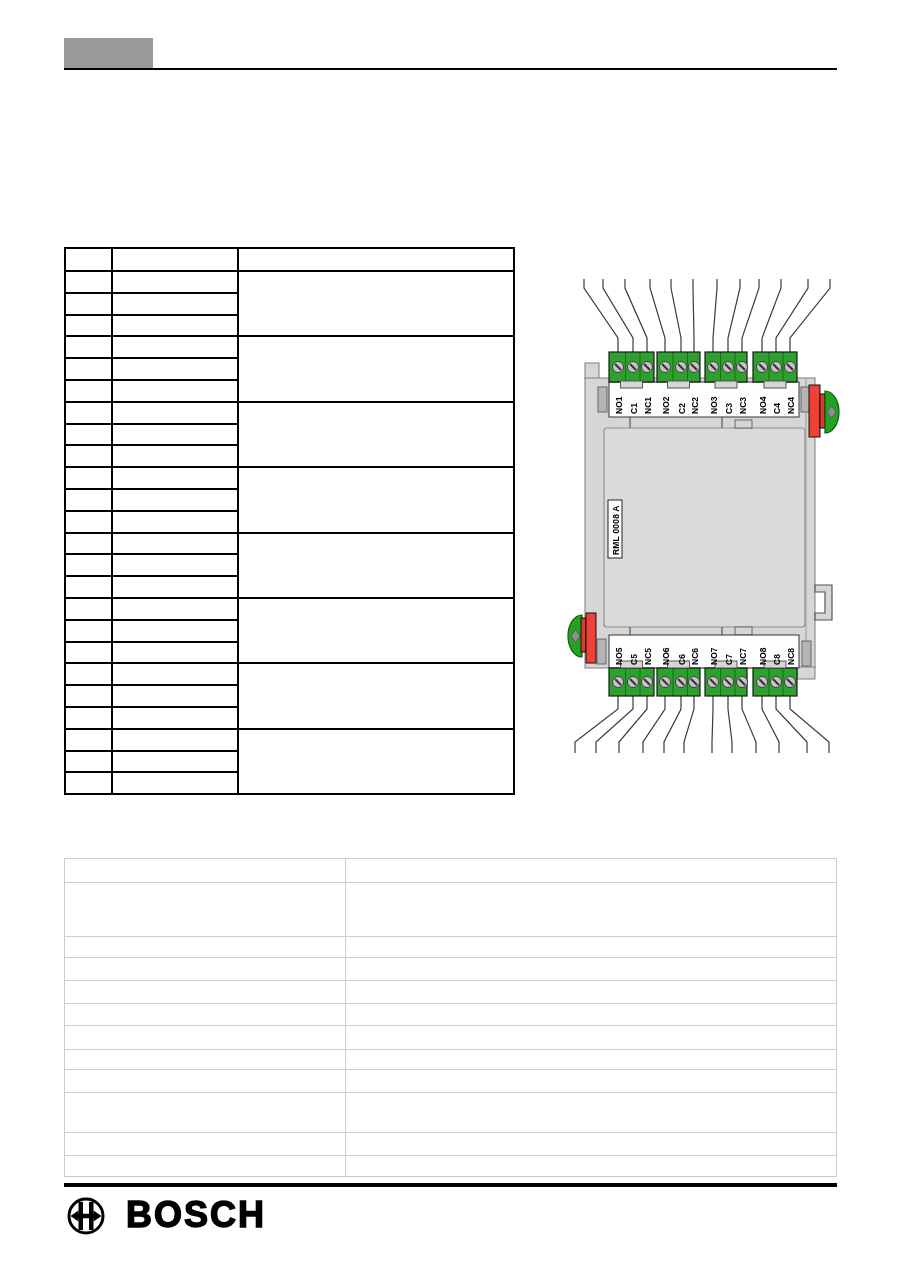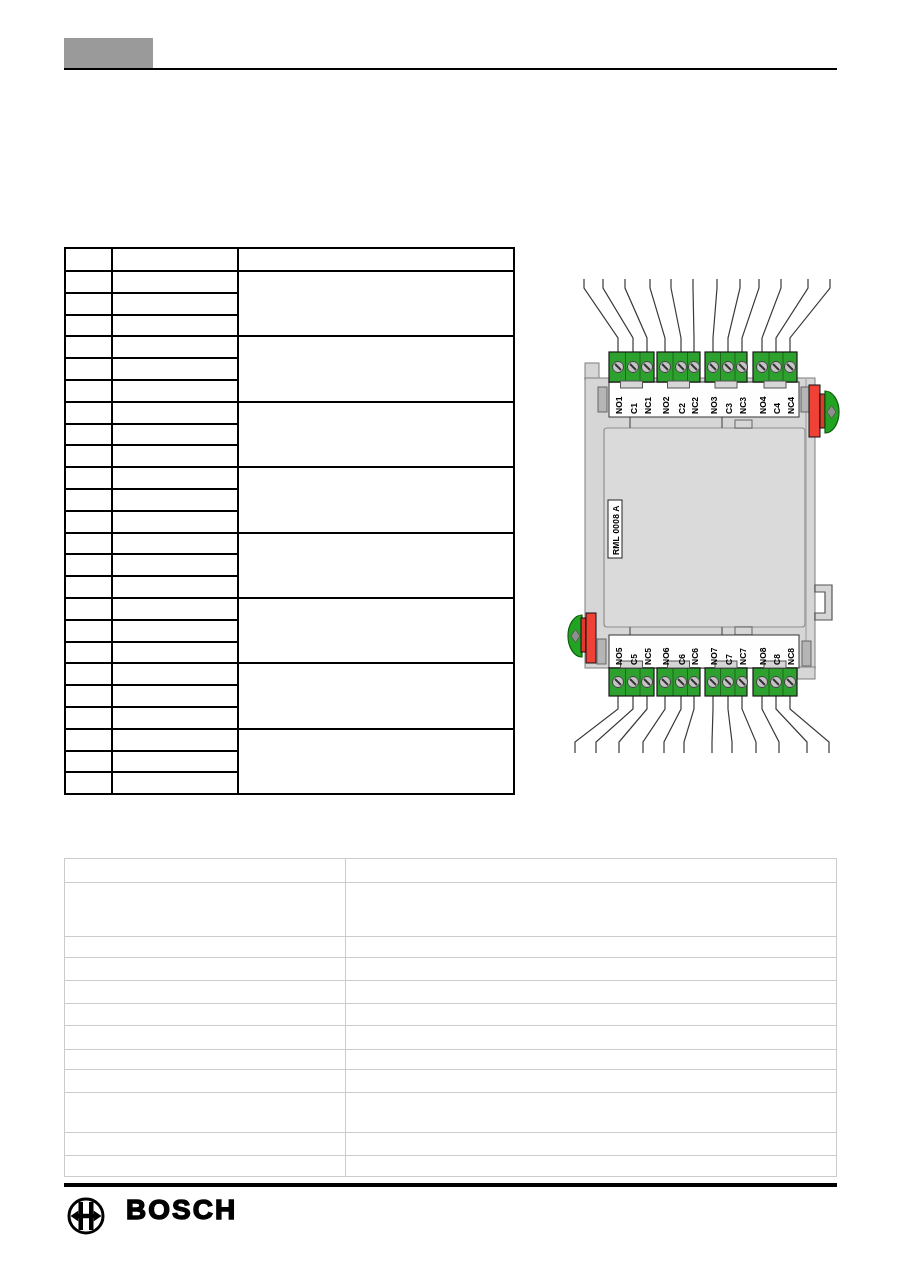--- a/index.html
+++ b/index.html
@@ -35,21 +35,21 @@
   .spec-table tr:nth-child(11){height:23px;}
   .spec-table tr:nth-child(12){height:21px;}
 
   .diagram{position:absolute;left:555px;top:265px;width:345px;height:510px;}
   .term-label{font-family:"Liberation Sans",sans-serif;font-size:8.5px;font-weight:bold;fill:#000;}
   .dev-label{font-family:"Liberation Sans",sans-serif;font-size:8.5px;font-weight:bold;fill:#000;letter-spacing:.2px;}
 
   .footer-rule{position:absolute;left:64px;top:1183px;width:773px;height:4px;background:#000;}
   .logo{position:absolute;left:64px;top:1192px;width:260px;height:60px;}
   .logo-mark{position:absolute;left:0;top:2px;}
-  .logo-word{position:absolute;left:62px;top:2px;font-size:28px;font-weight:bold;color:#000;
+  .logo-word{position:absolute;left:62px;top:2px;font-size:36px;font-weight:bold;color:#000;
     letter-spacing:2px;-webkit-text-stroke:1.4px #000;}
 </style>
 </head>
 <body>
 
 <div class="page">
 
   <div class="gray-tag"></div>
   <div class="header-rule"></div>
 

